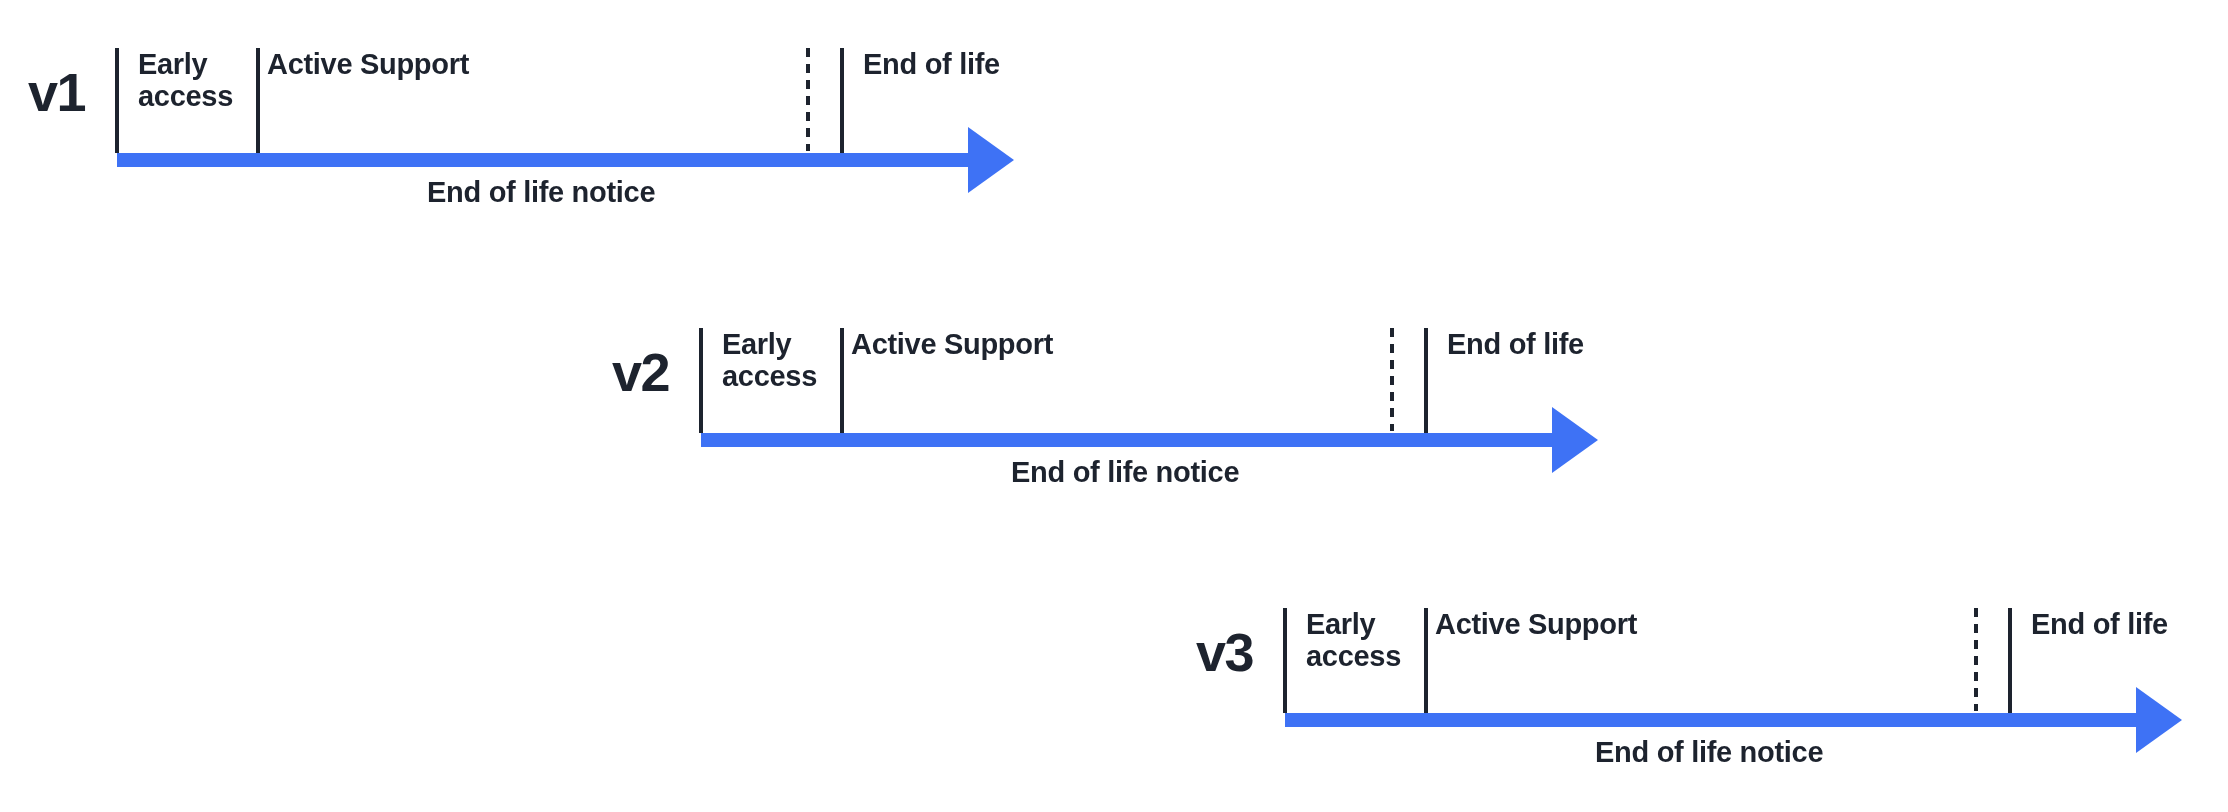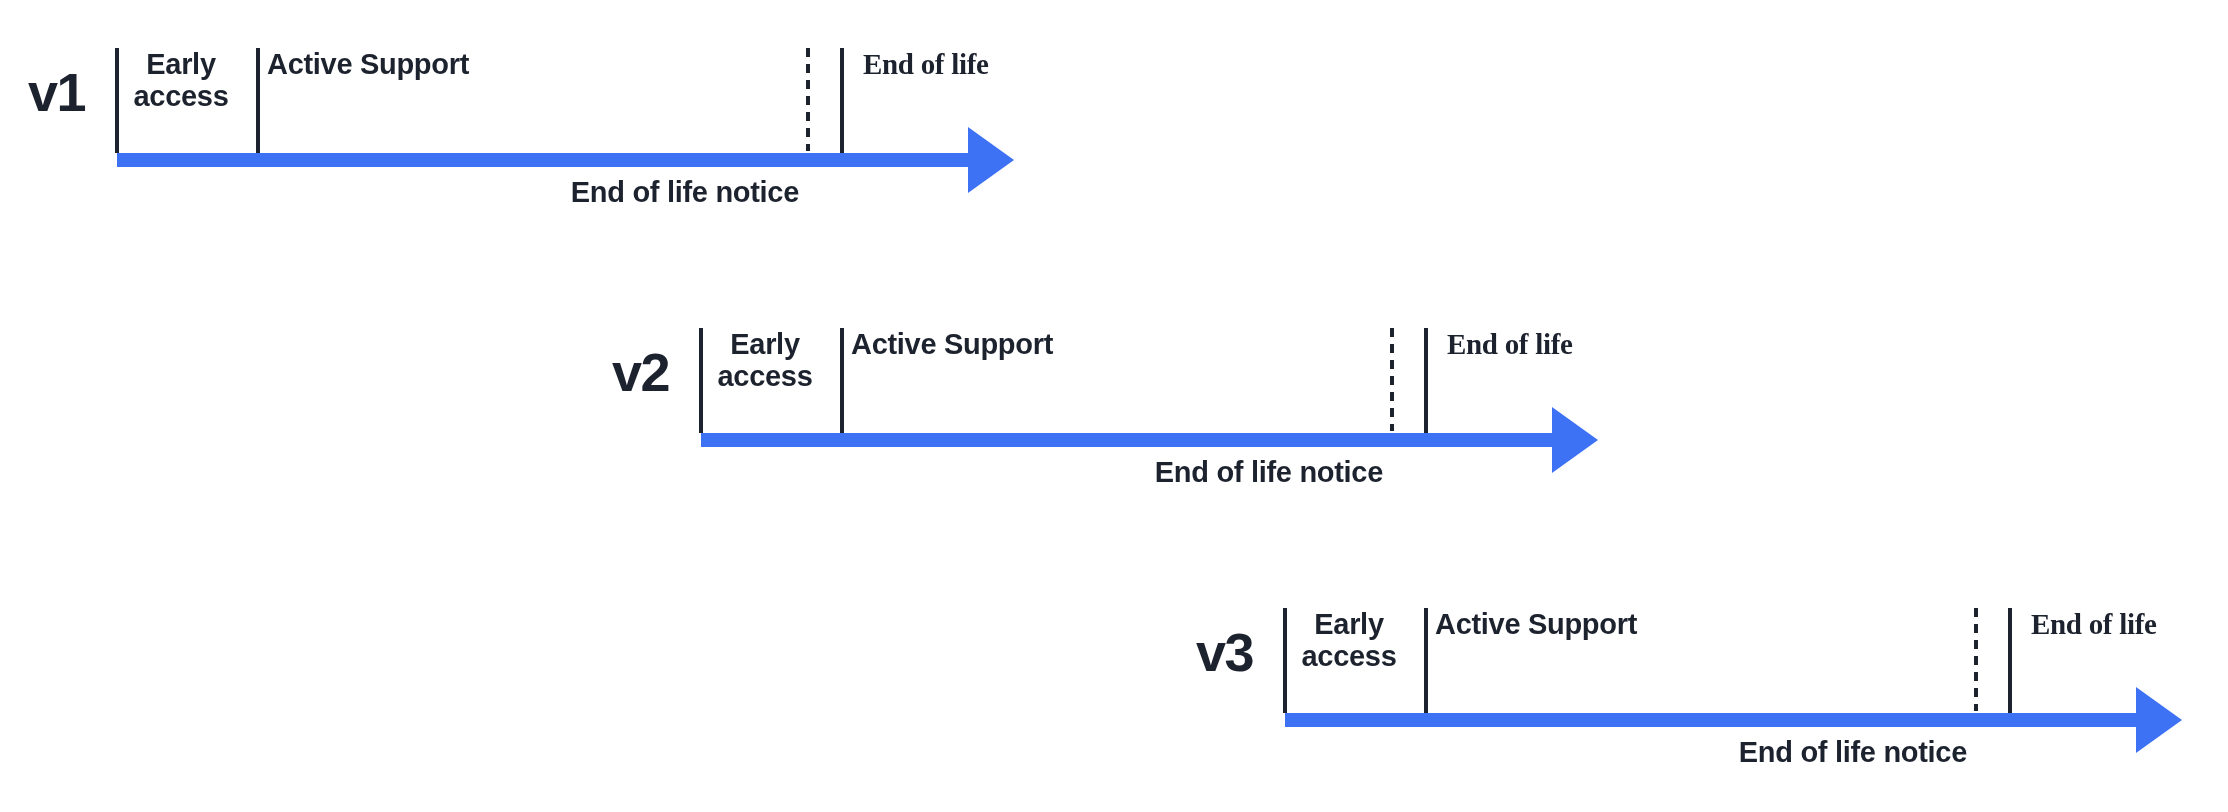--- a/index.html
+++ b/index.html
@@ -81,29 +81,28 @@
   }
   .plabel {
     position: absolute;
     top: 0;
     font-size: 29px;
     line-height: 32px;
     font-weight: 700;
     letter-spacing: -0.3px;
     color: var(--ink);
   }
-  .p-early  { left: 108px; width: 112px; text-align: center; }
+  .p-early  { left: 121px; width: 112px; }
   .p-active { left: 250px; white-space: nowrap; }
-  .p-eol    { left: 846px; white-space: nowrap; font-family: Liberation Serif, serif; }
+  .p-eol    { left: 846px; white-space: nowrap; }
   .notice {
     position: absolute;
-    left: 382px;
+    left: 410px;
     top: 128px;
     width: 400px;
-    text-align: right;
     white-space: nowrap;
     font-size: 29px;
     line-height: 32px;
     font-weight: 700;
     letter-spacing: -0.3px;
     color: var(--ink);
   }
 </style>
 </head>
 <body>

